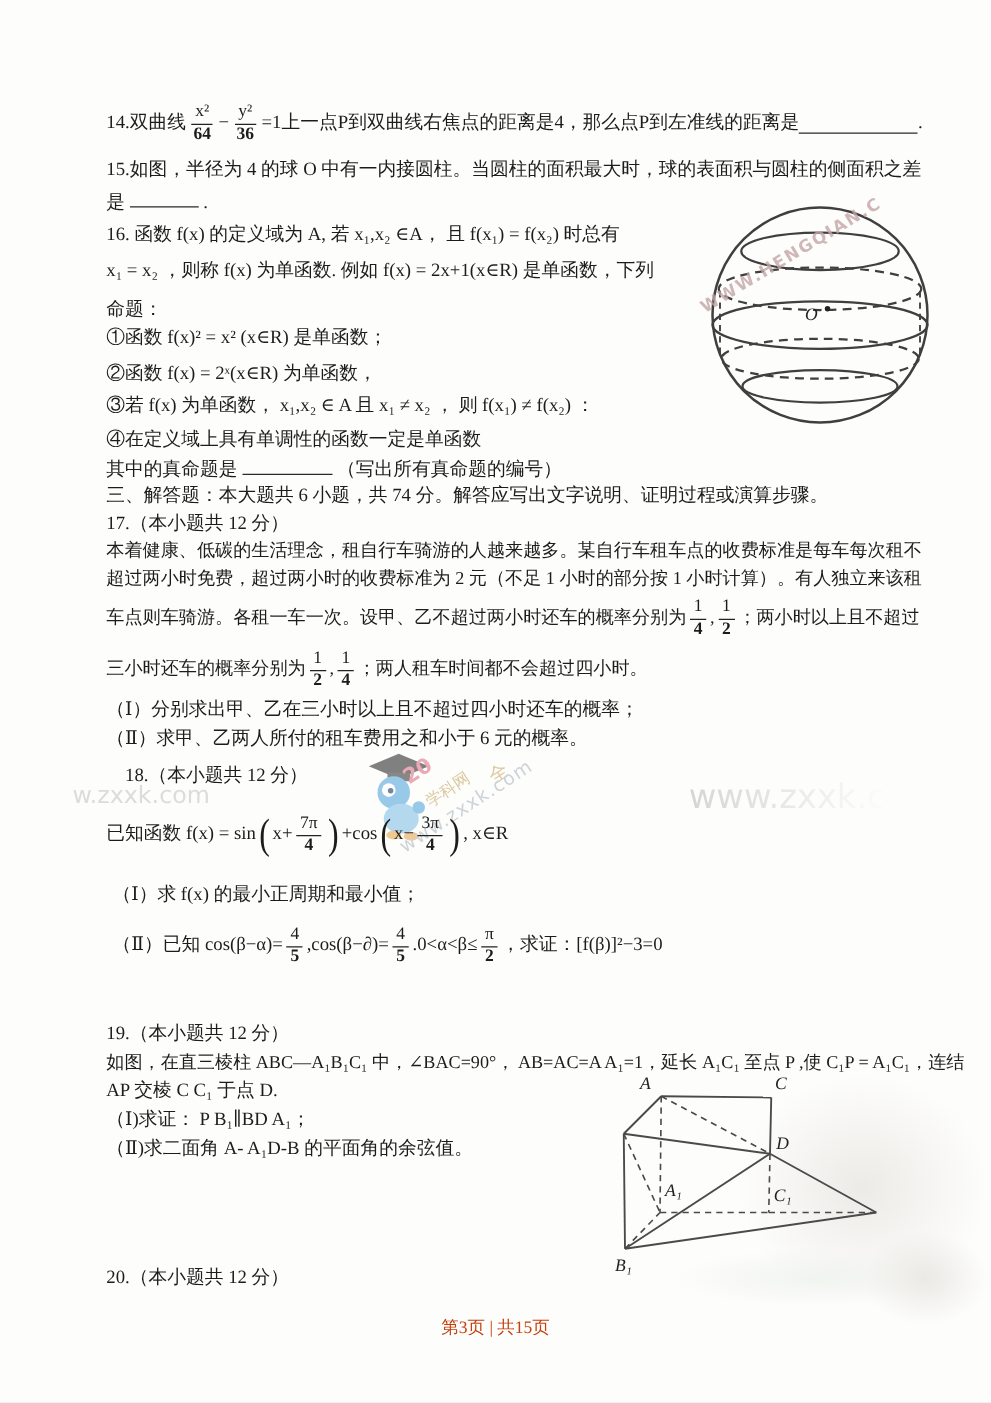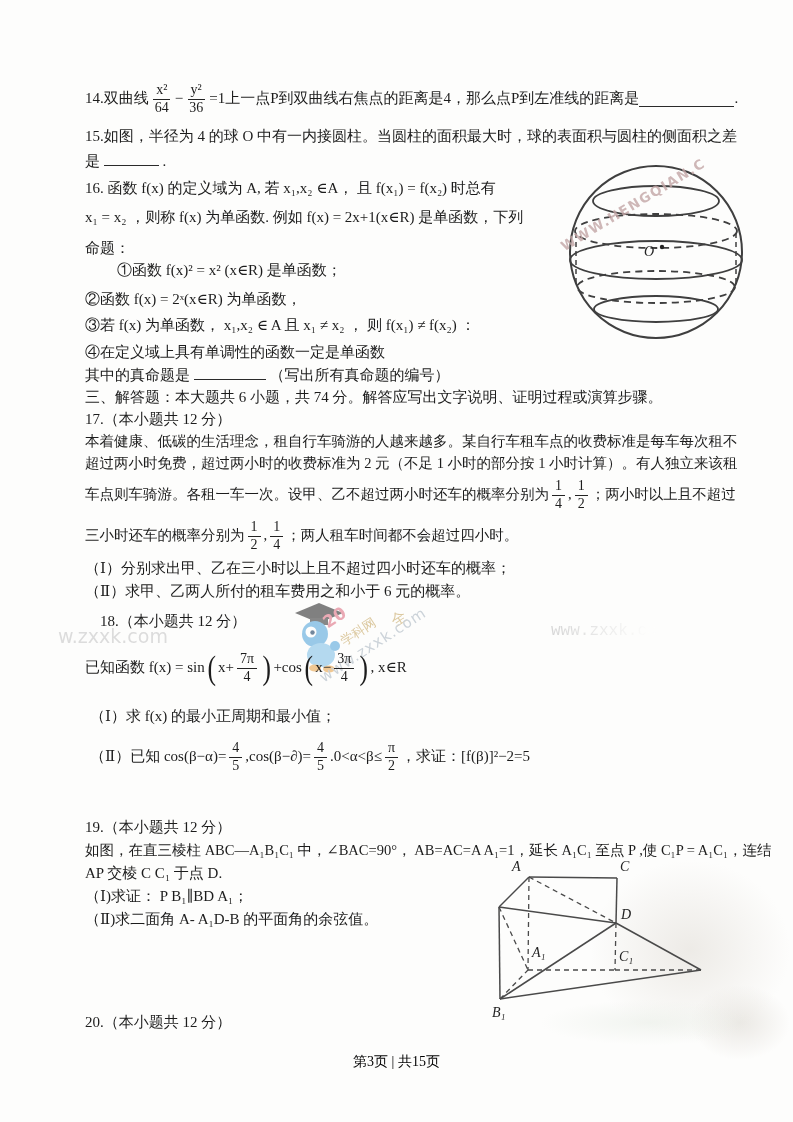--- a/index.html
+++ b/index.html
@@ -7,40 +7,40 @@
     position:relative;width:793px;height:1122px;margin:0 auto;
     background:#fdfdfc;overflow:hidden;
     font-family:"Liberation Serif","DejaVu Serif",serif;color:#1c1c1c;
   }
   .ln{position:absolute;font-size:15px;line-height:1.45;white-space:nowrap;}
   .flexln{display:flex;align-items:center;}
   .long{font-size:14.5px;}
   .frac{display:inline-flex;flex-direction:column;align-items:center;
         font-size:14px;line-height:1.2;margin:0 3px;}
   .frac .fn{border-bottom:1px solid #222;padding:0 3px;text-align:center;}
-  .frac .fd{padding:0 3px;text-align:center;}
+  .frac .fd{padding:0 3px;text-align:center;font-weight:bold;}
   .bigp{font-size:34px;font-weight:300;line-height:1;margin:0 1px;transform:scaleX(0.75);}
   .blank{display:inline-block;border-bottom:1.5px solid #2a2a2a;height:15px;vertical-align:baseline;}
   .w95{width:95px}.w55{width:55px}.w72{width:72px}
   .noise{position:absolute;pointer-events:none;}
   .wm{position:absolute;pointer-events:none;font-family:"DejaVu Sans","Liberation Sans",sans-serif;}
   .wm-hq{color:#c3a6a6;opacity:.8;font-size:13.5px;font-weight:bold;letter-spacing:1.5px;
          transform:rotate(-31deg);transform-origin:left bottom;}
   .wm-gray-left{font-size:19px;color:#dcdcdc;}
-  .wm-gray-mid{font-size:16px;
+  .wm-gray-mid{font-size:27px;
     background:linear-gradient(to right,#d5d5d5,#fdfdfc 92%);
-    -webkit-background-clip:text;background-clip:text;color:transparent;font-family:Liberation Mono, monospace;}
+    -webkit-background-clip:text;background-clip:text;color:transparent;}
   .wm-diag{transform:rotate(-33deg);transform-origin:left bottom;}
   .wm-zxxk-diag{font-size:15px;color:#ccd3d9;letter-spacing:1px;}
   .wm-xueke{font-size:13px;color:#dcc9a0;}
   .wm-quan{font-size:15px;color:#dcc9a0;}
   .wm-year{font-size:17px;color:#eaa9b4;font-weight:bold;}
   svg text{font-family:"Liberation Serif","DejaVu Serif",serif;}
   .fig-label{font-style:italic;font-size:14px;fill:#222;}
-  #footer{position:absolute;left:0;right:0;text-align:center;font-size:14px;color:#000000;}
+  #footer{position:absolute;left:0;right:0;text-align:center;font-size:14px;color:#c2410c;}
 </style>
 </head>
 <body>
 
 <div id="page">
 
   <div class="noise" style="left:590px;top:860px;width:200px;height:180px;
               background:radial-gradient(closest-side,#e9e6e1,rgba(255,255,255,0));opacity:.8;"></div>
   <div class="noise" style="left:690px;top:985px;width:100px;height:75px;
               background:radial-gradient(closest-side,#e6e3de,rgba(255,255,255,0));opacity:.8;"></div>
@@ -75,21 +75,21 @@
 
   <div class="ln" style="left:85px;top:178px;">
     <span>16. 函数 f(x) 的定义域为 A, 若 x₁,x₂ ∈A， 且 f(x₁) = f(x₂) 时总有</span>
   </div>
   <div class="ln" style="left:85px;top:207px;">
     <span>x₁ = x₂ ，则称 f(x) 为单函数. 例如 f(x) = 2x+1(x∈R) 是单函数，下列</span>
   </div>
   <div class="ln" style="left:85px;top:238px;">
     <span>命题：</span>
   </div>
-  <div class="ln" style="left:85px;top:260px;margin-left:32px;">
+  <div class="ln" style="left:85px;top:260px;">
     <span>①函数 f(x)² = x² (x∈R) 是单函数；</span>
   </div>
   <div class="ln" style="left:85px;top:289px;">
     <span>②函数 f(x) = 2ˣ(x∈R) 为单函数，</span>
   </div>
   <div class="ln" style="left:85px;top:315px;">
     <span>③若 f(x) 为单函数， x₁,x₂ ∈ A 且 x₁ ≠ x₂ ， 则 f(x₁) ≠ f(x₂) ：</span>
   </div>
   <div class="ln" style="left:85px;top:342px;">
     <span>④在定义域上具有单调性的函数一定是单函数</span>
@@ -213,21 +213,21 @@
     <span class="frac">
       <span class="fn">4</span>
       <span class="fd">5</span>
     </span>
     <span>.0&lt;α&lt;β≤</span>
     <span class="frac">
       <span class="fn">π</span>
       <span class="fd">2</span>
     </span>
     <span>，求证：</span>
-    <span>[f(β)]²−2=5</span>
+    <span>[f(β)]²−3=0</span>
   </div>
 
   <div class="ln" style="left:85px;top:817px;">
     <span>19.（本小题共 12 分）</span>
   </div>
   <div class="ln long" style="left:85px;top:840px;">
     <span>如图，在直三棱柱 ABC—A₁B₁C₁ 中，∠BAC=90°， AB=AC=A A₁=1，延长 A₁C₁ 至点 P ,使 C₁P = A₁C₁，连结</span>
   </div>
   <div class="ln" style="left:85px;top:863px;">
     <span>AP 交棱 C C₁ 于点 D.</span>

